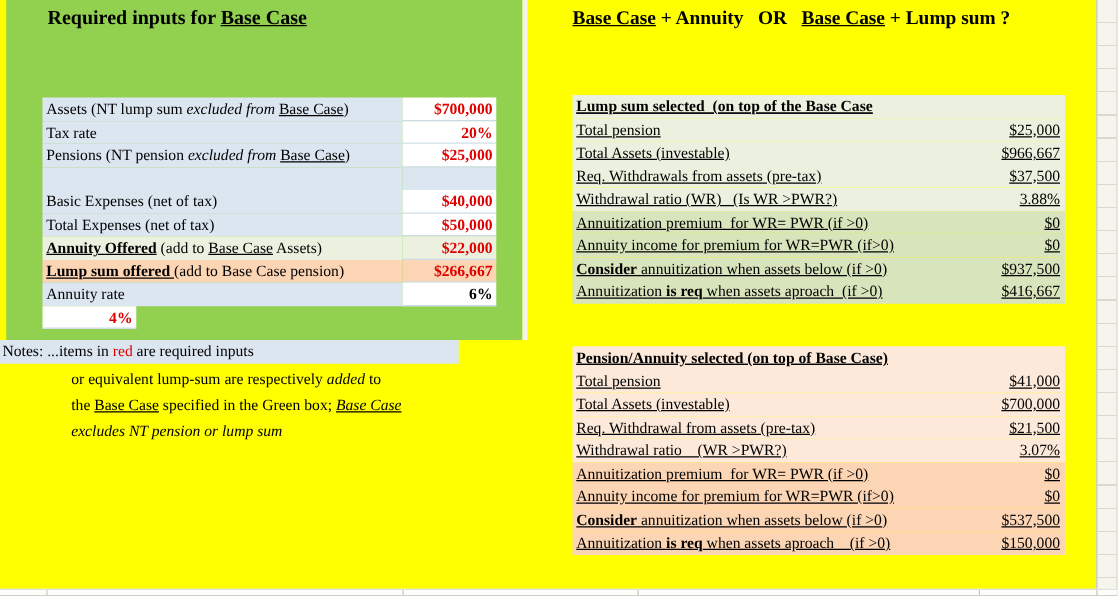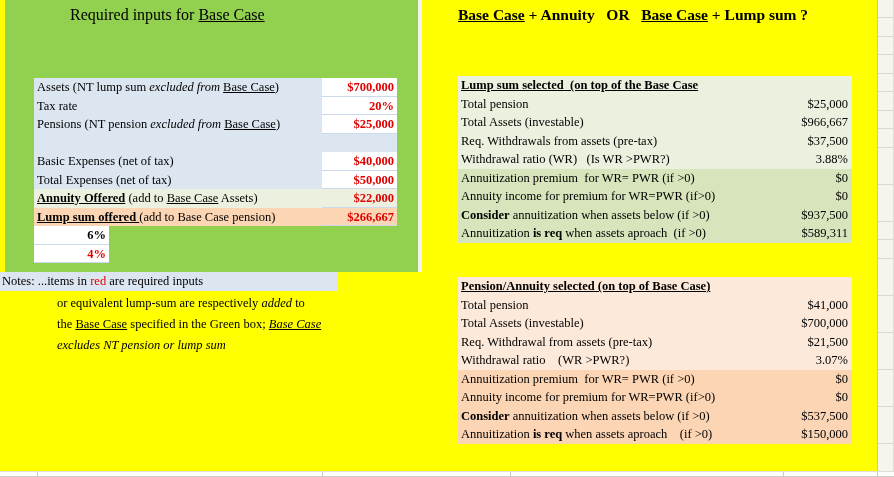--- a/index.html
+++ b/index.html
@@ -9,39 +9,39 @@
     font-family:"Liberation Serif","DejaVu Serif",serif;color:#000;
   }
   .b{font-weight:bold}
   .i{font-style:italic}
   .u{text-decoration:underline}
   .c{color:var(--required-red,#e00000)}
 
   .green-box{position:absolute;left:5px;top:0;width:413px;height:272px;background:var(--green-panel,#92d050);}
   .gap-col{position:absolute;left:418px;top:0;width:4px;height:272px;background:#f3f3f0;}
 
-  .left-title{position:absolute;left:38px;top:6px;font-size:16px;font-weight:normal;white-space:pre;margin-left:32px;}
+  .left-title{position:absolute;left:38px;top:6px;font-size:16px;font-weight:bold;white-space:pre;}
 
   .left-table{position:absolute;left:34px;top:78px;width:363px;}
   .lrow{display:flex;height:18.5px;font-size:12.5px;line-height:18.5px;}
   .lrow .lbl{width:288px;background:var(--label-cell,#dce6f1);padding-left:3px;box-sizing:border-box;white-space:pre;overflow:hidden;}
   .lrow .val{width:75px;background:var(--value-cell,#ffffff);text-align:right;padding-right:3px;box-sizing:border-box;font-weight:bold;border-bottom:1px solid #ccd9ea;white-space:pre;}
   .lrow.bg-blank .lbl,.lrow.bg-blank .val{background:var(--label-cell,#dce6f1);border-bottom:none;}
   .lrow.bg-green .lbl,.lrow.bg-green .val{background:var(--green-row-light,#ebf1de);}
   .lrow.bg-peach .lbl,.lrow.bg-peach .val{background:var(--peach-row-dark,#fcd5b4);}
   .val.red{color:var(--required-red,#e00000);}
   .val.black{color:#000;}
 
-  .notes-bar{position:absolute;left:0;top:272px;width:337px;height:19px;background:var(--label-cell,#dce6f1);font-size:12.5px;line-height:19px;padding-left:2px;box-sizing:border-box;white-space:pre;}
+  .notes-bar{position:absolute;left:0;top:272px;width:367px;height:19px;background:var(--label-cell,#dce6f1);font-size:12.5px;line-height:19px;padding-left:2px;box-sizing:border-box;white-space:pre;}
   .notes-lines{position:absolute;left:57px;top:293px;font-size:12.5px;line-height:21px;}
   .notes-line{white-space:pre;}
 
   .right-title{position:absolute;left:458px;top:6px;width:414px;text-align:left;font-size:15.5px;white-space:pre;}
 
-  .rsection{position:absolute;left:458px;width:394px;}
+  .rsection{position:absolute;left:458px;width:394px;text-decoration:underline;}
   #sec0{top:76px}
   #sec1{top:277px}
   .rrow{display:flex;height:18.5px;font-size:12.5px;line-height:18.5px;}
   .rrow .rlbl{flex:1;padding-left:3px;white-space:pre;overflow:hidden;}
   .rrow .rval{width:88px;text-align:right;padding-right:4px;white-space:pre;}
   .rrow.head{font-weight:bold;}
   .theme-green .rrow{background:var(--green-row-light,#ebf1de);}
   .theme-green .rrow.dark{background:var(--green-row-dark,#d8e4bc);}
   .theme-peach .rrow{background:var(--peach-row-light,#fde9d9);justify-content:center;}
   .theme-peach .rrow.dark{background:var(--peach-row-dark,#fcd5b4);}
@@ -90,20 +90,21 @@
       </div>
       <div class="lrow bg-green">
         <div class="lbl"><span class="b u">Annuity Offered</span><span> (add to </span><span class="u">Base Case</span><span> Assets)</span></div>
         <div class="val red">$22,000</div>
       </div>
       <div class="lrow bg-peach">
         <div class="lbl"><span class="b u">Lump sum offered </span><span>(add to Base Case pension)</span></div>
         <div class="val red">$266,667</div>
       </div>
       <div class="lrow bg-default">
+        <div class="lbl"><span>Annuity rate</span></div>
         <div class="val black">6%</div>
       </div>
       <div class="lrow bg-default">
         <div class="val red">4%</div>
       </div>
     </div>
 
   <div class="notes-bar"><span>Notes: ...items in </span><span class="c">red</span><span> are required inputs</span></div>
   <div class="notes-lines">
       <div class="notes-line"><span>or equivalent lump-sum are respectively </span><span class="i">added</span><span> to</span></div>
@@ -140,21 +141,21 @@
       <div class="rrow dark">
         <div class="rlbl"><span>Annuity income for premium for WR=PWR (if&gt;0)</span></div>
         <div class="rval">$0</div>
       </div>
       <div class="rrow dark">
         <div class="rlbl"><span class="b">Consider</span><span> annuitization when assets below (if &gt;0)</span></div>
         <div class="rval">$937,500</div>
       </div>
       <div class="rrow dark">
         <div class="rlbl"><span>Annuitization </span><span class="b">is req</span><span> when assets aproach  (if &gt;0)</span></div>
-        <div class="rval">$589,311</div>
+        <div class="rval">$416,667</div>
       </div>
     </div>
   <div class="rsection theme-peach" id="sec1">
       <div class="rrow head">
         <div class="rlbl"><span class="b u">Pension/Annuity selected (on top of Base Case)</span></div>
       </div>
       <div class="rrow">
         <div class="rlbl"><span>Total pension</span></div>
         <div class="rval">$41,000</div>
       </div>

